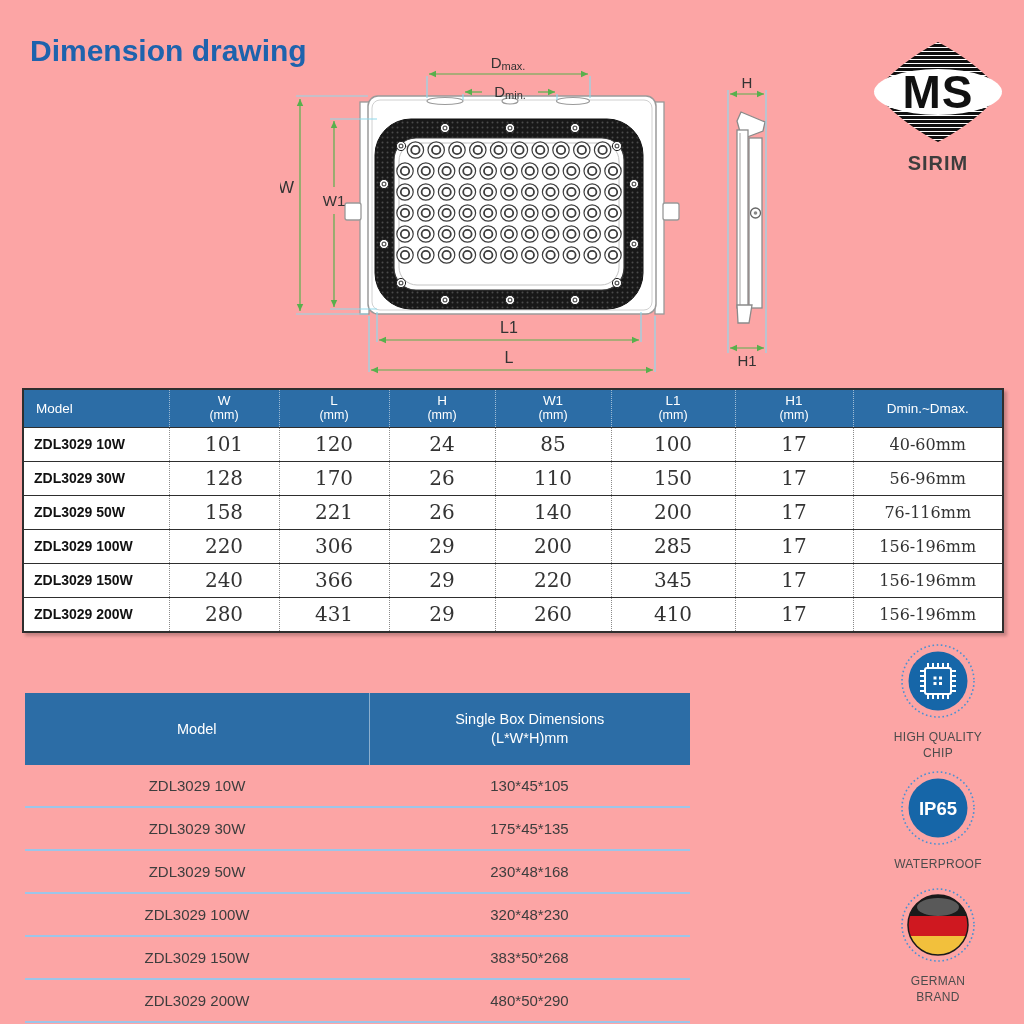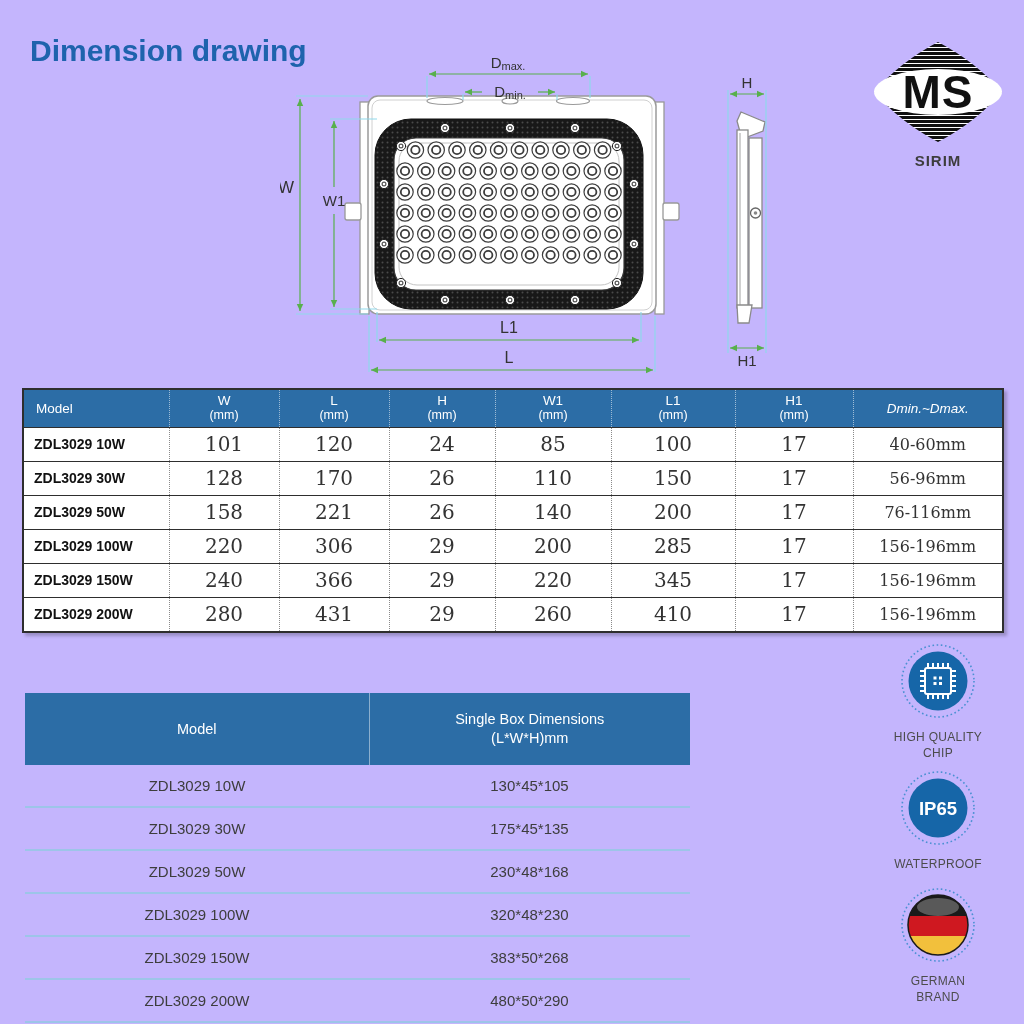--- a/index.html
+++ b/index.html
@@ -1,38 +1,38 @@
 <!DOCTYPE html>
 <html><head>
 <meta charset="utf-8">
 <style>
   html,body{margin:0;padding:0;background:#fff;}
-  .page{position:relative;width:1024px;height:1024px;background:#c4b5fd;overflow:hidden;
+  .page{position:relative;width:1024px;height:1024px;background:#fca5a5;overflow:hidden;
         font-family:"Liberation Sans",sans-serif;}
   .sec-title{position:absolute;margin:0;font-weight:bold;color:#1e63ad;letter-spacing:0;}
   .t1{left:30px;top:34px;font-size:30px;}
   .t2{left:28px;top:642px;font-size:24px;}
 
   
   .drawing{position:absolute;left:280px;top:50px;}
   .drawing text{font-family:"Liberation Sans",sans-serif;fill:#333;}
 
   
   .ms-logo{position:absolute;left:868px;top:40px;width:140px;text-align:center;}
-  .sirim{margin-top:2px;font-size:15px;font-weight:bold;color:#3d3d3d;letter-spacing:1px;}
+  .sirim{margin-top:2px;font-size:20px;font-weight:bold;color:#3d3d3d;letter-spacing:1px;}
 
   
   .dim-table{position:absolute;left:22px;top:388px;width:980px;border-collapse:collapse;
              table-layout:fixed;border:2px solid #2e2e2e;box-shadow:3px 3px 3px rgba(0,0,0,.22);}
   .dim-table thead tr{height:38px;}
   .dim-table th{background:#2c6da6;color:#fff;font-size:13.5px;font-weight:normal;
                 border-right:1px dotted rgba(255,255,255,.55);padding:2px 0;text-align:center;
                 vertical-align:middle;line-height:15px;}
   .dim-table th:first-child{text-align:left;padding-left:12px;}
-  .dim-table th:last-child{border-right:none;font-style:italic;}
+  .dim-table th:last-child{border-right:none;}
   .dim-table th .unit{font-size:12.5px;}
   .dim-table tbody td{height:31px;border-top:1.5px solid #2e2e2e;border-right:1px dotted #8a8a8a;
                       text-align:center;background:#fff;}
   .dim-table tbody td:last-child{border-right:none;}
   .dim-table td.model{font-weight:bold;font-size:14px;color:#111;text-align:left;padding-left:10px;}
   .dim-table td.num{font-family:"DejaVu Serif",serif;font-size:20px;color:#333;}
   .dim-table td.range{font-size:16px;}
 
   
   .pack-table{position:absolute;left:25px;top:693px;width:665px;border-collapse:collapse;}

